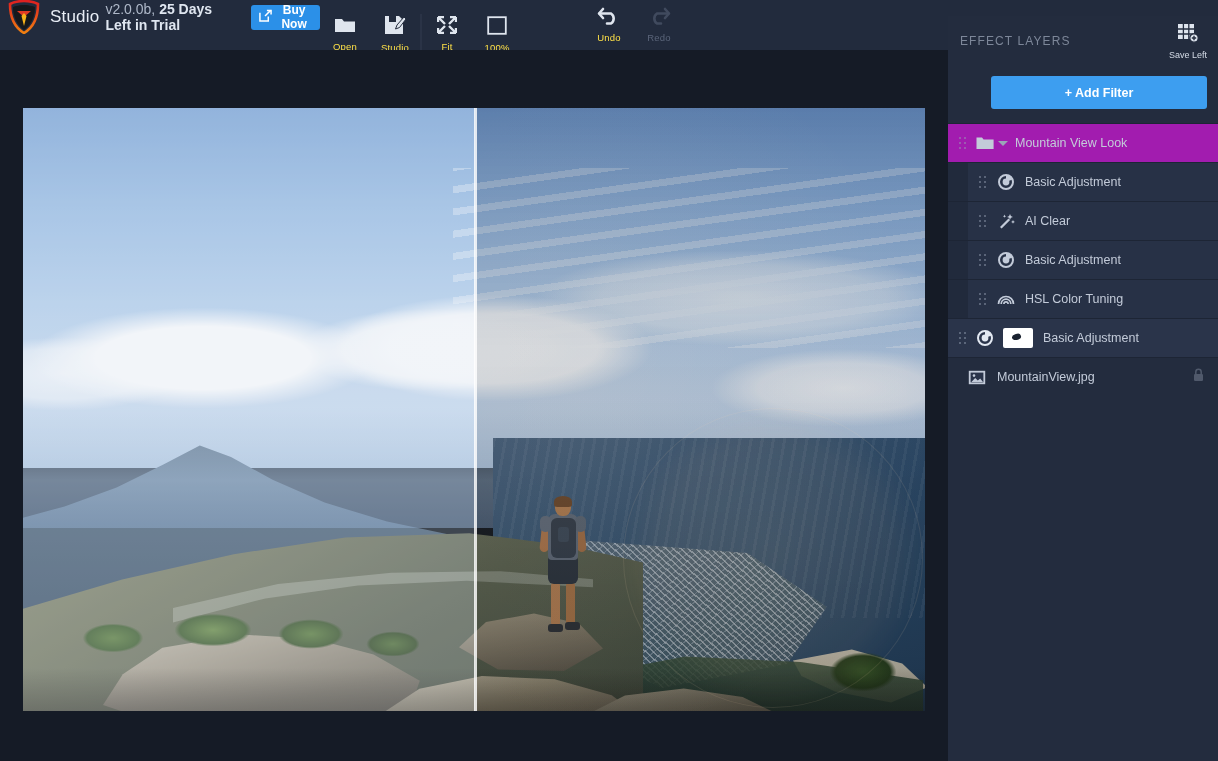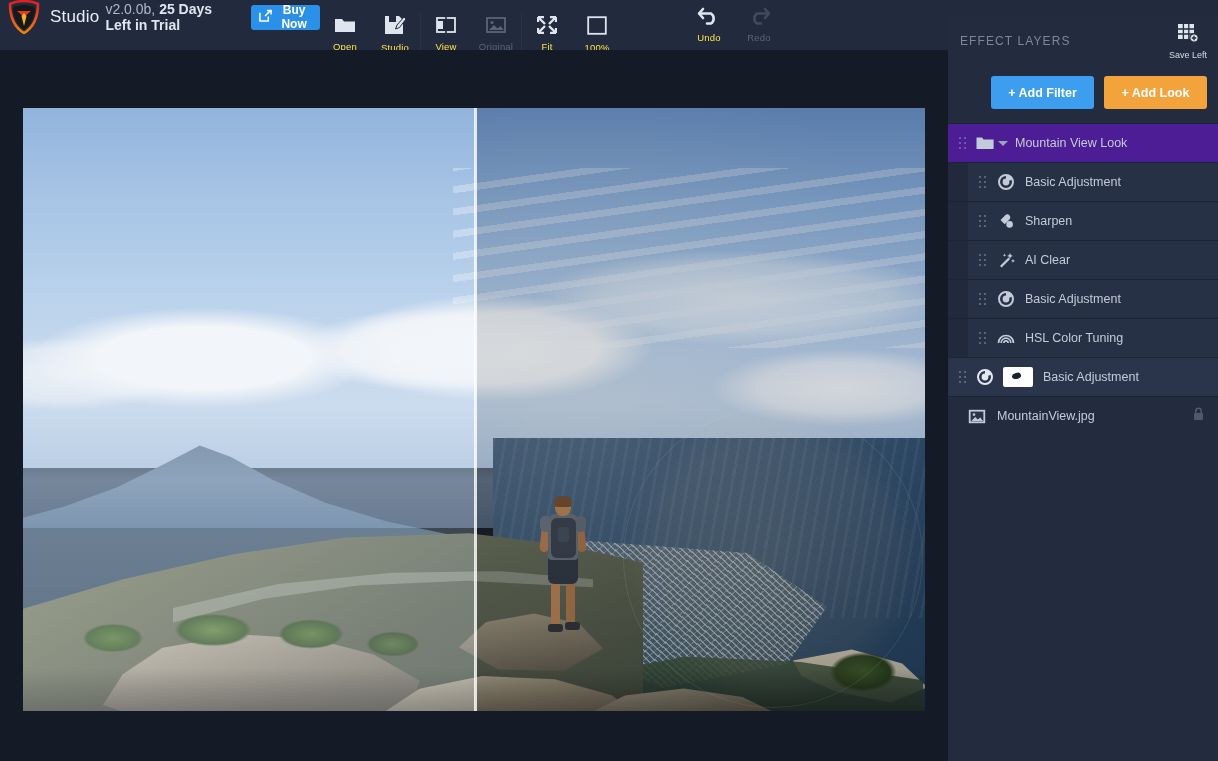--- a/index.html
+++ b/index.html
@@ -94,21 +94,21 @@
   .layer { border-top:1px solid #1d2535; }
   .layer .drag {
     width:8px; height:12px; margin-left:11px; flex:none;
     display:grid; grid-template-columns:2px 2px; grid-template-rows:2px 2px 2px;
     gap:3px 3px; opacity:.45;
   }
   .layer .drag i { background:#98a3b5; display:block; width:2px; height:2px; }
   .layer .lname { font-size:12.5px; color:#c3cbd9; }
   .layer .licon { display:flex; align-items:center; justify-content:center; width:20px; flex:none; }
 
-  .layer.group { background:#4c1d95; }
+  .layer.group { background:#a21caf; }
   .layer.group .lname { color:#c3cbd9; }
   .layer.child { background:#273146; padding-left:20px; }
   .layer.child .gutter { position:absolute; left:0; top:0; bottom:0; width:20px; background:#212a3c; }
   .layer.selected { background:#2a344a; }
 
   .caret { width:0;height:0;border-left:5px solid transparent;border-right:5px solid transparent;border-top:5px solid #9aa5b7; margin:0 7px 0 3px; }
 
   .mask-thumb {
     width:30px; height:20px; background:#fff; border-radius:2px; margin-left:8px;
     position:relative; overflow:hidden; flex:none;
@@ -342,42 +342,20 @@
             <rect x="5" y="1" width="7" height="6" fill="#222b3d"></rect>
             <path d="M20 2 L13 10 l-1.5 4 4-1.5 L22 4 Z" fill="#dfe5ee" stroke="#222b3d" stroke-width="1"></path>
           </svg>
         </span>
         <span class="tlabel">Studio</span>
       </div>
     </div>
 
     <div class="vdiv"></div>
 
-    <div class="tgroup">
-      <div class="tbtn">
-        <span>
-          <svg width="22" height="18" viewBox="0 0 22 18">
-              <rect x="2" y="2" width="18" height="14" fill="none" stroke="#dfe5ee" stroke-width="1.8"></rect>
-              <rect x="2" y="5" width="6" height="8" fill="#dfe5ee"></rect>
-              <rect x="10.2" y="0" width="1.6" height="18" fill="#222b3d"></rect>
-            </svg>
-        </span>
-        <span class="tlabel">View</span>
-      </div>
-      <div class="tbtn dim">
-        <span>
-          <svg width="22" height="18" viewBox="0 0 22 18">
-              <rect x="2" y="2" width="18" height="14" fill="none" stroke="#8893a6" stroke-width="1.8"></rect>
-              <circle cx="7" cy="6.5" r="1.6" fill="#8893a6"></circle>
-              <path d="M4 14 l5-5 3.5 3.5 3-2.5 3.2 4 Z" fill="#8893a6"></path>
-            </svg>
-        </span>
-        <span class="tlabel">Original</span>
-      </div>
-    </div>
 
     <div class="vdiv"></div>
 
     <div class="tgroup">
       <div class="tbtn">
         <span>
           <svg width="20" height="18" viewBox="0 0 20 18">
             <path d="M1 1 l6 0 M1 1 l0 5 M1 1 l7 7" stroke="#dfe5ee" stroke-width="2.4" fill="none"></path>
             <path d="M19 1 l-6 0 M19 1 l0 5 M19 1 l-7 7" stroke="#dfe5ee" stroke-width="2.4" fill="none"></path>
             <path d="M1 17 l6 0 M1 17 l0 -5 M1 17 l7 -7" stroke="#dfe5ee" stroke-width="2.4" fill="none"></path>
@@ -509,21 +487,20 @@
             <circle cx="17" cy="15" r="4.2" fill="#dfe5ee" stroke="#232c3e" stroke-width="1.2"></circle>
             <path d="M17 12.8 v4.4 M14.8 15 h4.4" stroke="#232c3e" stroke-width="1.4"></path>
           </svg>
         </span>
         <span class="tlabel">Save Left</span>
       </div>
     </div>
 
     <div class="addrow">
       <button class="addbtn blue">+ Add Filter</button>
-      <button class="addbtn orange">+ Add Look</button>
     </div>
 
     <div class="layers">
 
       <div class="layer group">
         <div class="drag">
             <i></i>
             <i></i>
             <i></i>
             <i></i>
@@ -552,38 +529,20 @@
         <span class="licon" style="margin-left:9px">
           <svg width="16" height="16" viewBox="0 0 16 16">
               <circle cx="8" cy="8" r="7" fill="none" stroke="#c3cbd9" stroke-width="2"></circle>
               <circle cx="8" cy="8" r="3.4" fill="#c3cbd9"></circle>
               <path d="M8 1 A7 7 0 0 1 14.5 5.5 L8 8 Z" fill="#c3cbd9"></path>
             </svg>
         </span>
         <span class="lname" style="margin-left:9px">Basic Adjustment</span>
       </div>
 
-      <div class="layer child">
-        <div class="gutter"></div>
-        <div class="drag">
-            <i></i>
-            <i></i>
-            <i></i>
-            <i></i>
-            <i></i>
-            <i></i>
-          </div>
-        <span class="licon" style="margin-left:9px">
-          <svg width="17" height="16" viewBox="0 0 17 16">
-              <path d="M2.5 7 L7.5 2 a3 3 0 0 1 4.2 4.2 L6.7 11.2 Z" fill="#c3cbd9"></path>
-              <circle cx="11.6" cy="11.4" r="3.3" fill="#c3cbd9"></circle>
-            </svg>
-        </span>
-        <span class="lname" style="margin-left:9px">Sharpen</span>
-      </div>
 
       <div class="layer child">
         <div class="gutter"></div>
         <div class="drag">
             <i></i>
             <i></i>
             <i></i>
             <i></i>
             <i></i>
             <i></i>

